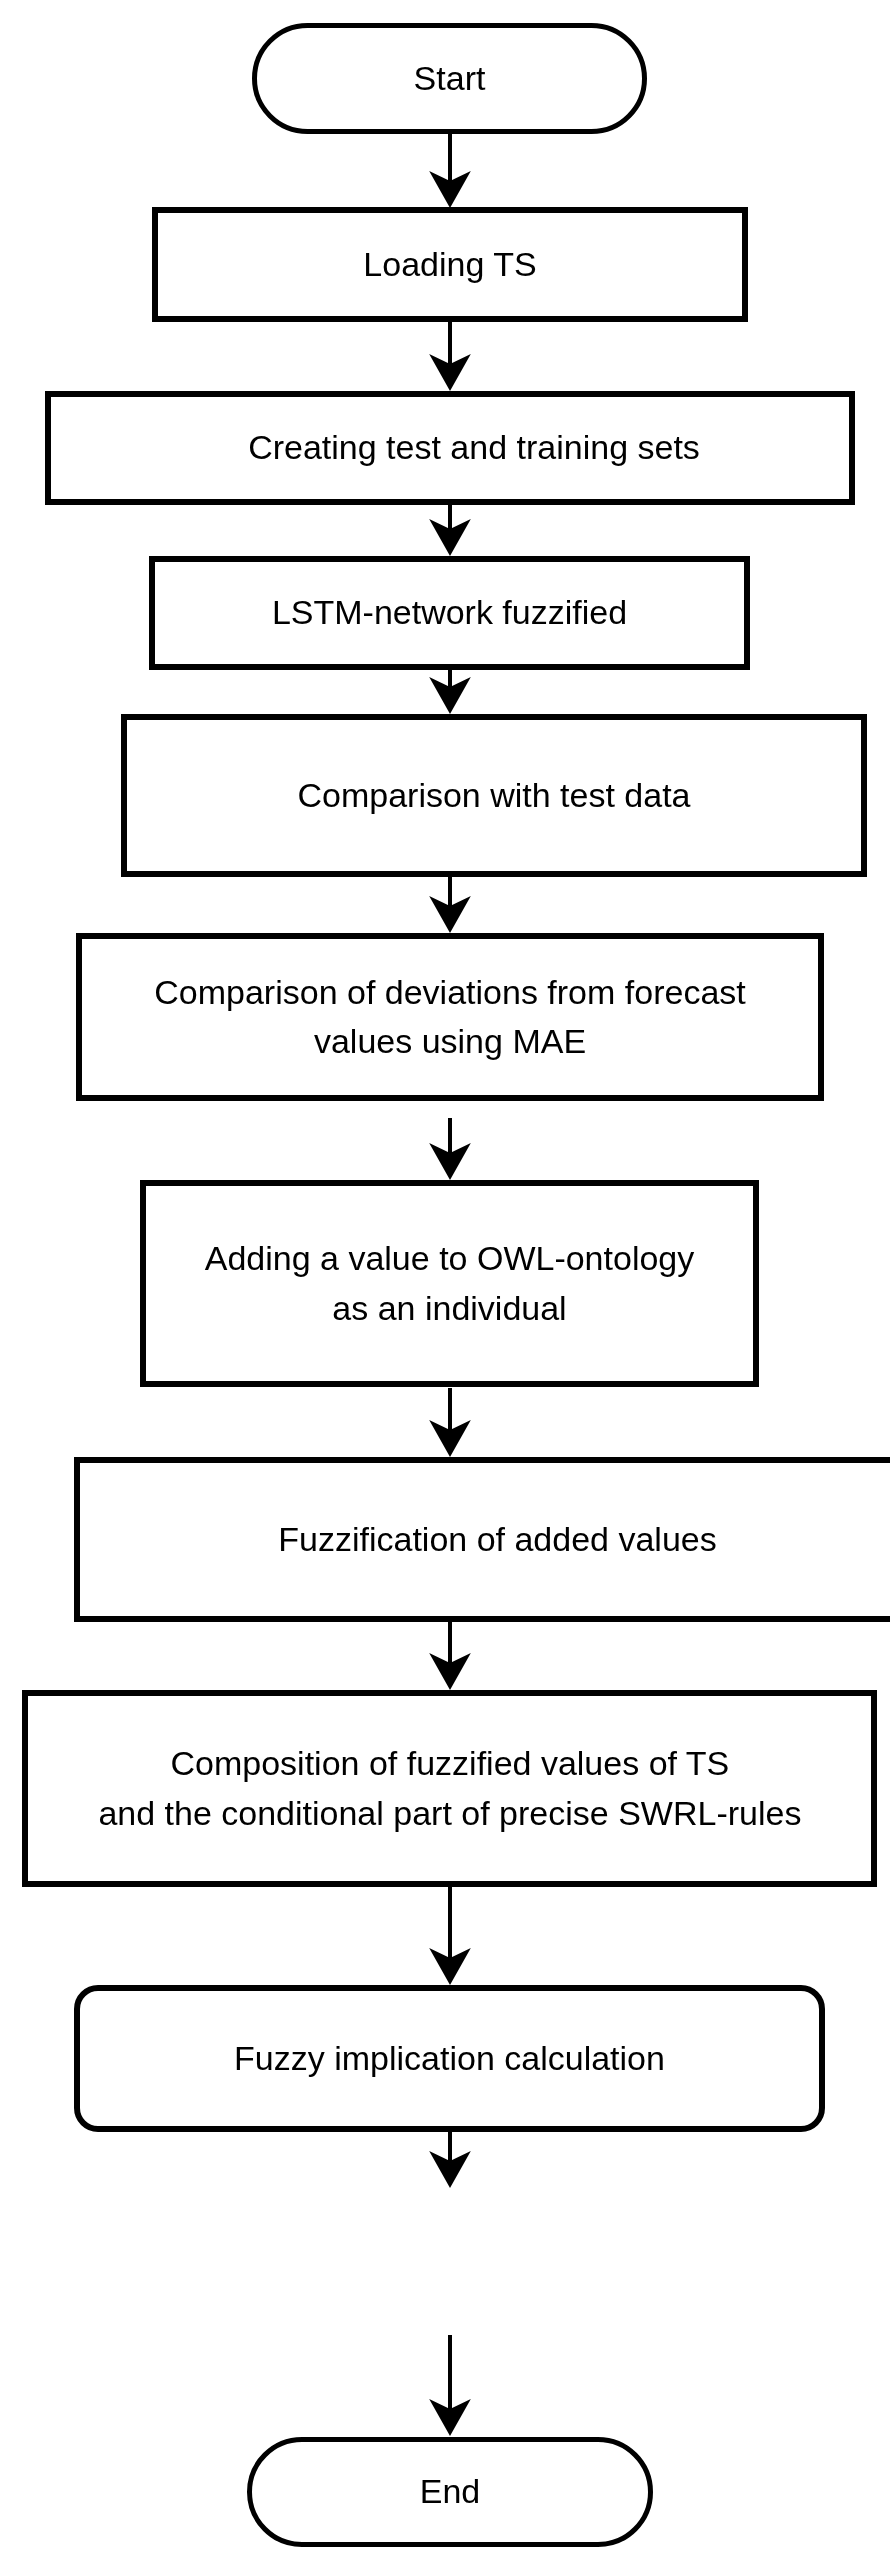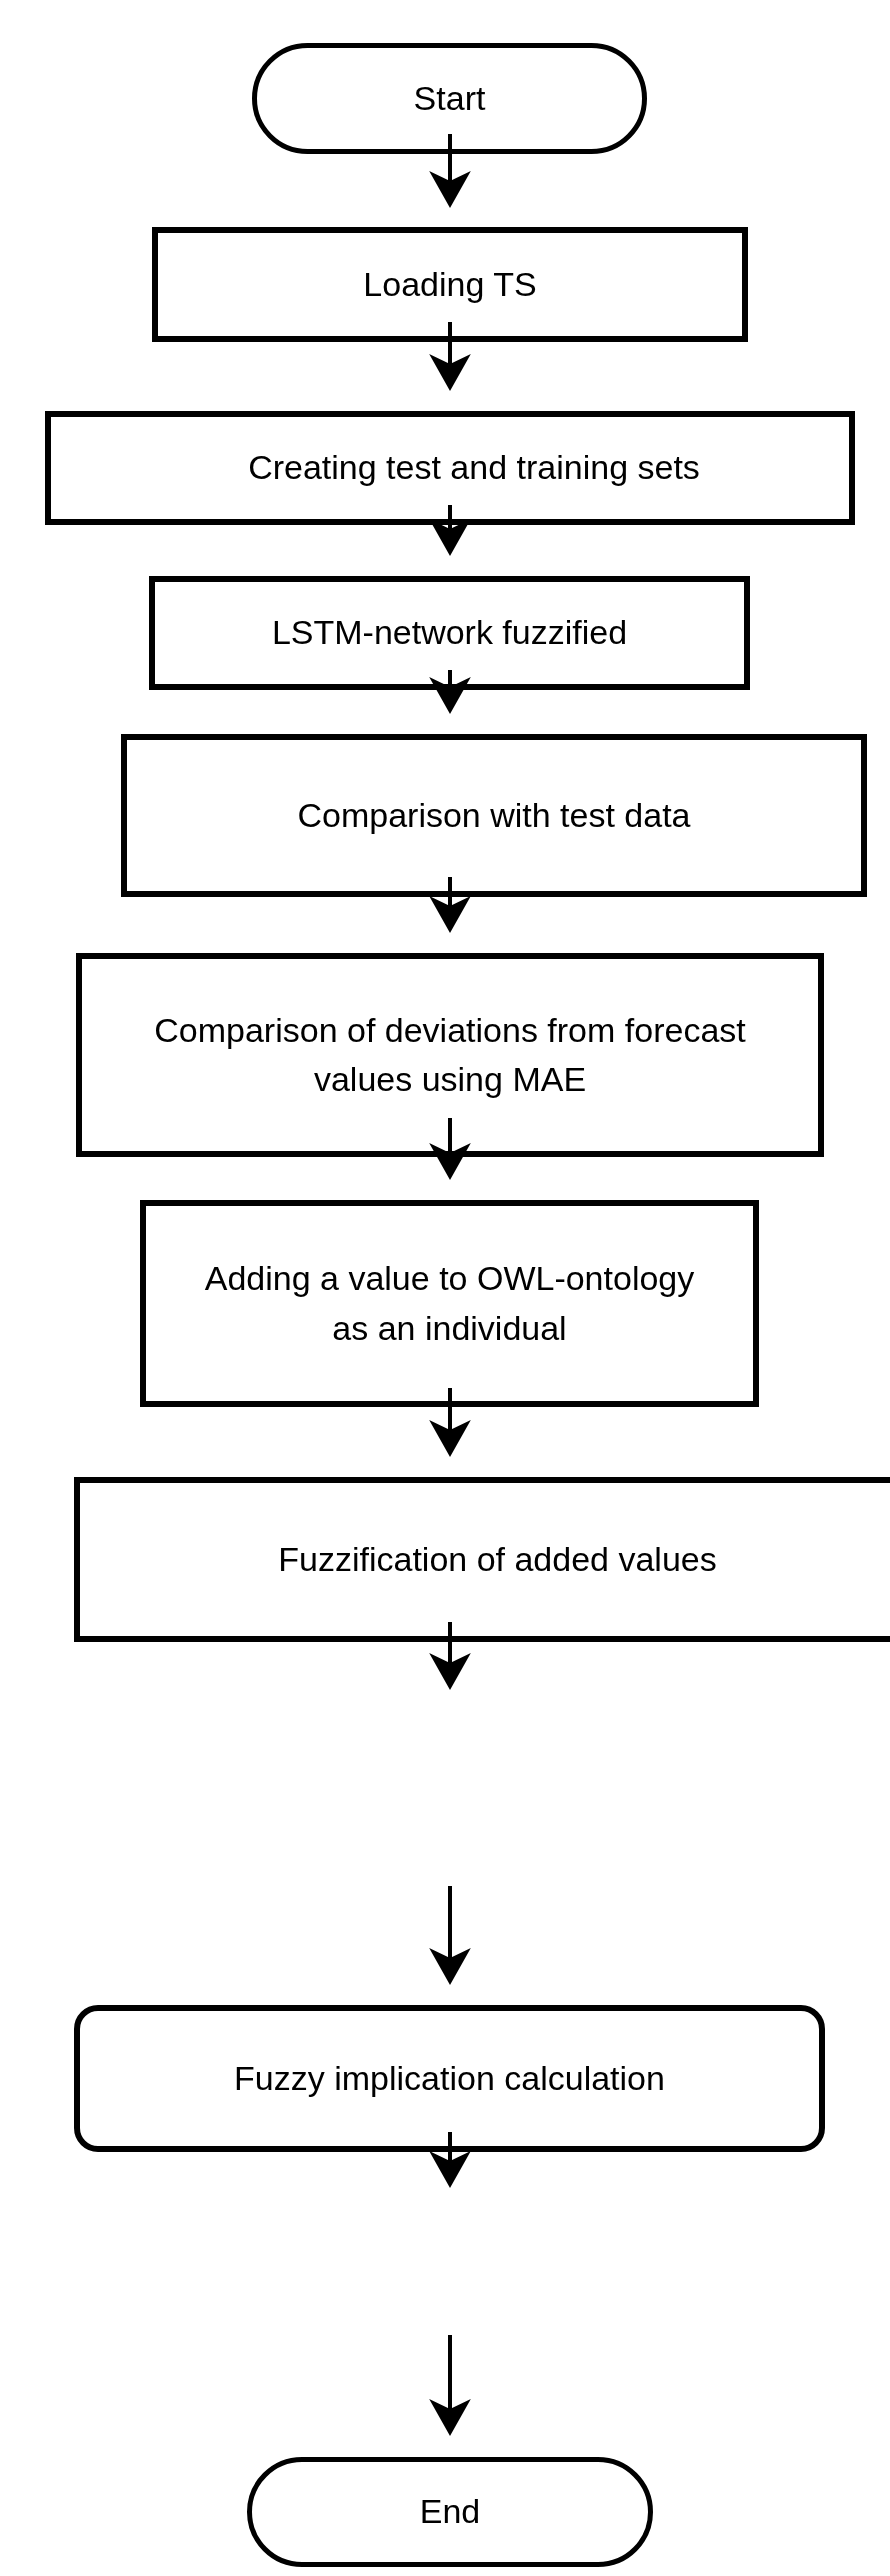--- a/index.html
+++ b/index.html
@@ -22,21 +22,20 @@
     background: #ffffff;
     border: 6.2px solid var(--ink, #000000);
     display: flex;
     align-items: center;
     justify-content: center;
     text-align: center;
     font-size: 34px;
     line-height: 1.45;
     white-space: pre-line;
     letter-spacing: 0;
-    margin-top: 20px;
   }
   .terminator {
     border-radius: 773px;
     border-width: 5.4px;
   }
   .connector {
     position: absolute;
     width: 42px;
   }
   .connector .stem {
@@ -114,21 +113,21 @@
     <span class="label">Comparison with test data</span>
   </div>
 
   <div class="connector" style="left: 429px; top: 877px; height: 56px;">
     <div class="stem"></div>
     <svg class="head" viewBox="0 0 54 48" xmlns="http://www.w3.org/2000/svg">
         <path d="M0,0 L27,48 L54,0 L27,13 Z"></path>
       </svg>
   </div>
 
-  <div class="node process" style="left: 76px; top: 933px; width: 748px; height: 204px;">
+  <div class="node process" style="left: 76px; top: 933px; width: 748px; height: 168px;">
     <span class="label">Comparison of deviations from forecast
 values using MAE</span>
   </div>
 
   <div class="connector" style="left: 429px; top: 1118px; height: 62px;">
     <div class="stem"></div>
     <svg class="head" viewBox="0 0 54 48" xmlns="http://www.w3.org/2000/svg">
         <path d="M0,0 L27,48 L54,0 L27,13 Z"></path>
       </svg>
   </div>
@@ -149,20 +148,24 @@
     <span class="label">Fuzzification of added values</span>
   </div>
 
   <div class="connector" style="left: 429px; top: 1622px; height: 68px;">
     <div class="stem"></div>
     <svg class="head" viewBox="0 0 54 48" xmlns="http://www.w3.org/2000/svg">
         <path d="M0,0 L27,48 L54,0 L27,13 Z"></path>
       </svg>
   </div>
 
+  <div class="node process" style="left: 22.4px; top: 1690px; width: 855px; height: 197px;">
+    <span class="label">Composition of fuzzified values of TS
+and the conditional part of precise SWRL-rules</span>
+  </div>
 
   <div class="connector" style="left: 429px; top: 1886px; height: 99px;">
     <div class="stem"></div>
     <svg class="head" viewBox="0 0 54 48" xmlns="http://www.w3.org/2000/svg">
         <path d="M0,0 L27,48 L54,0 L27,13 Z"></path>
       </svg>
   </div>
 
   <div class="node process" style="left: 74px; top: 1985px; width: 751px; height: 147px; border-radius: 24px;">
     <span class="label">Fuzzy implication calculation</span>

